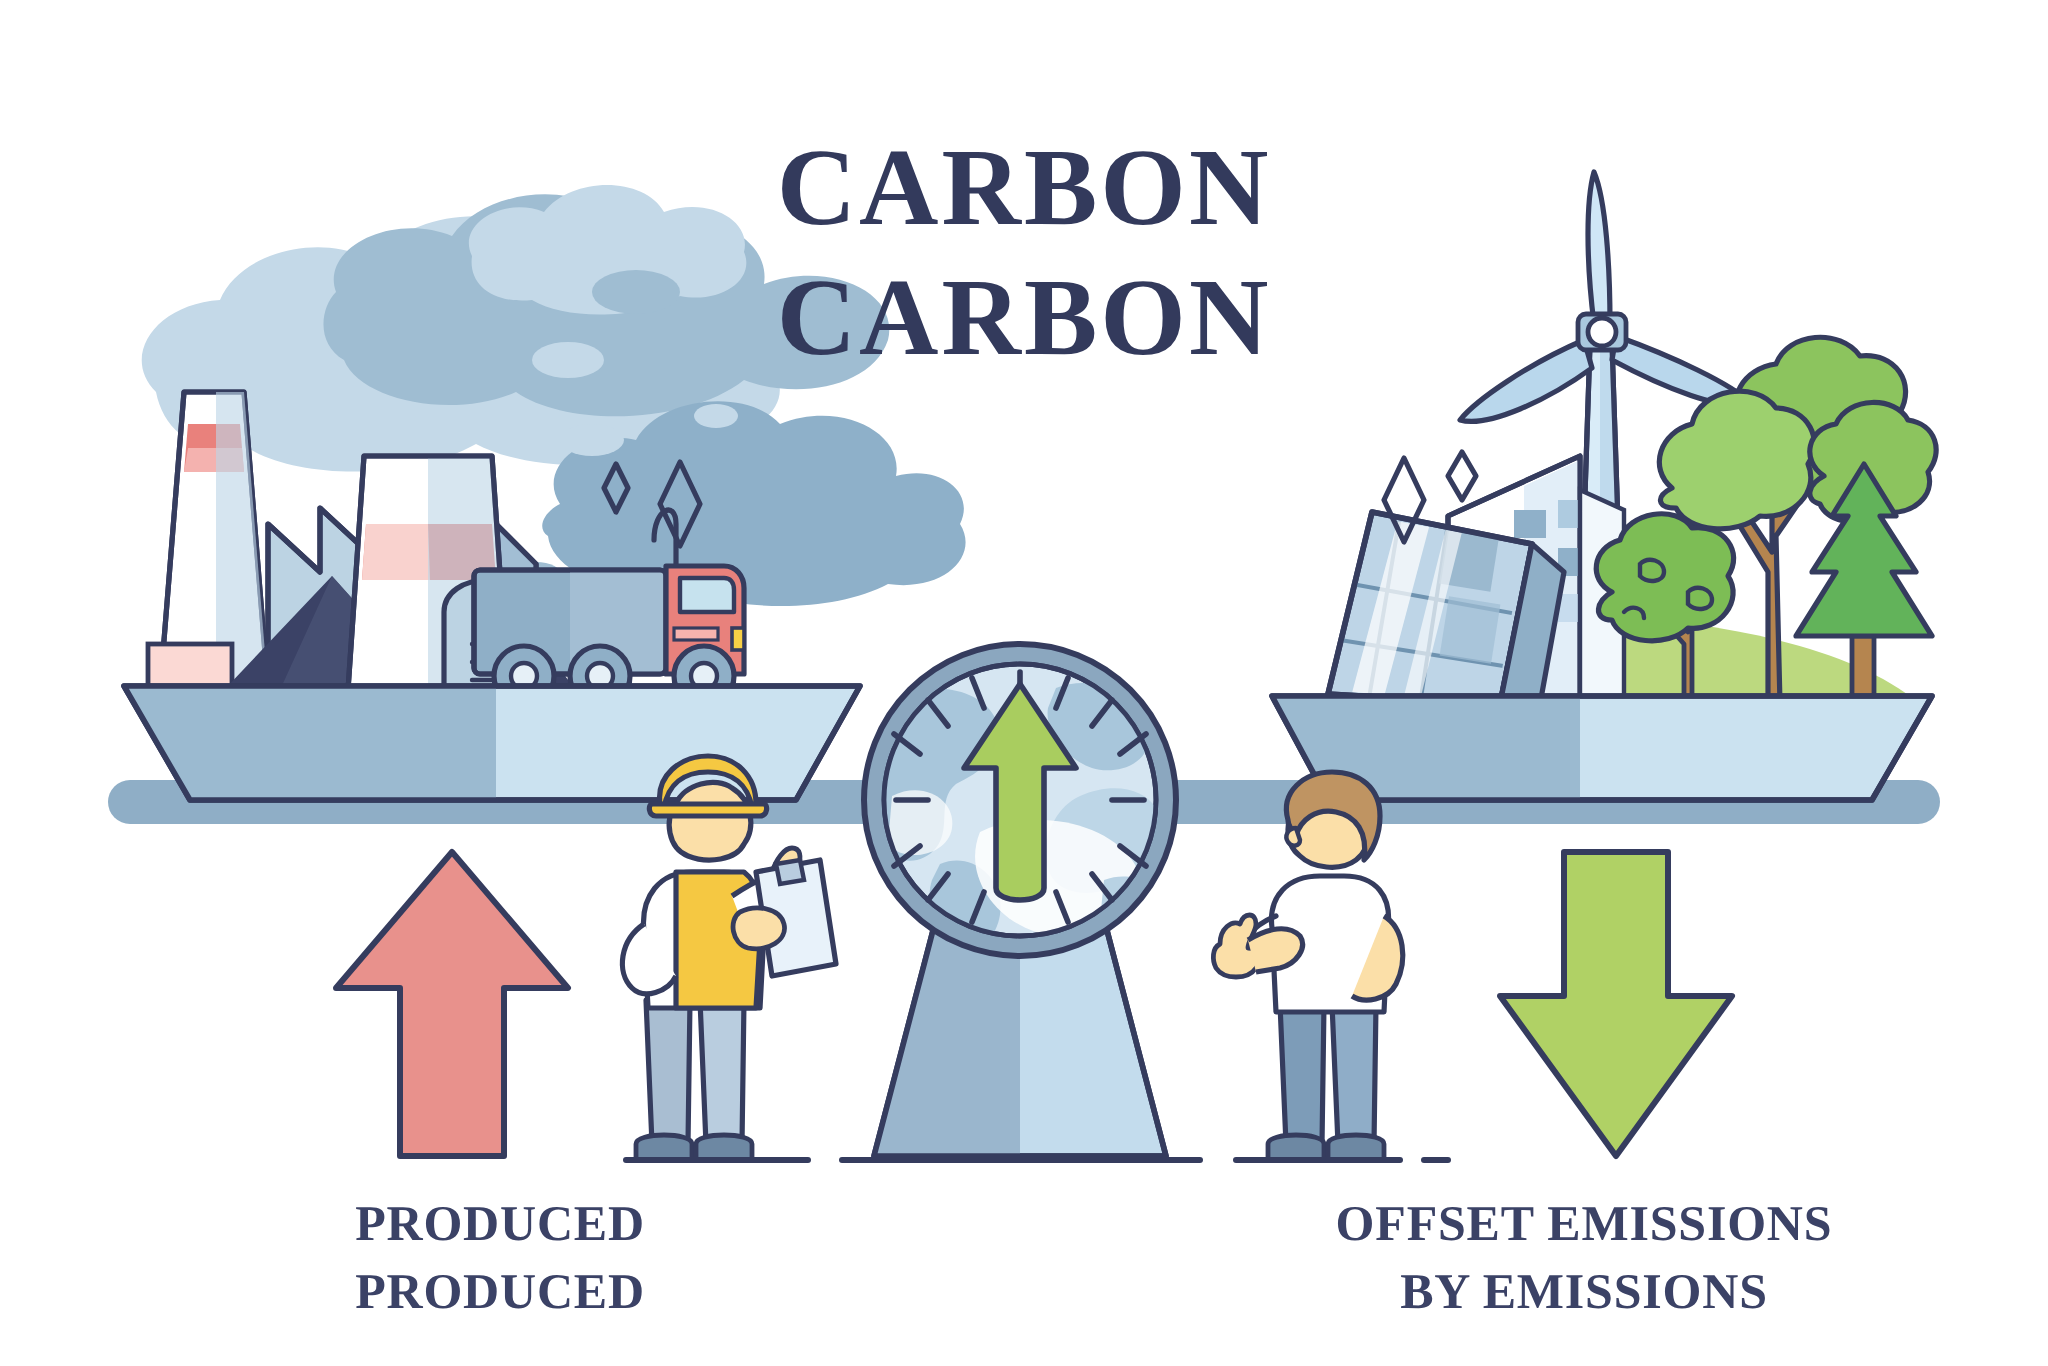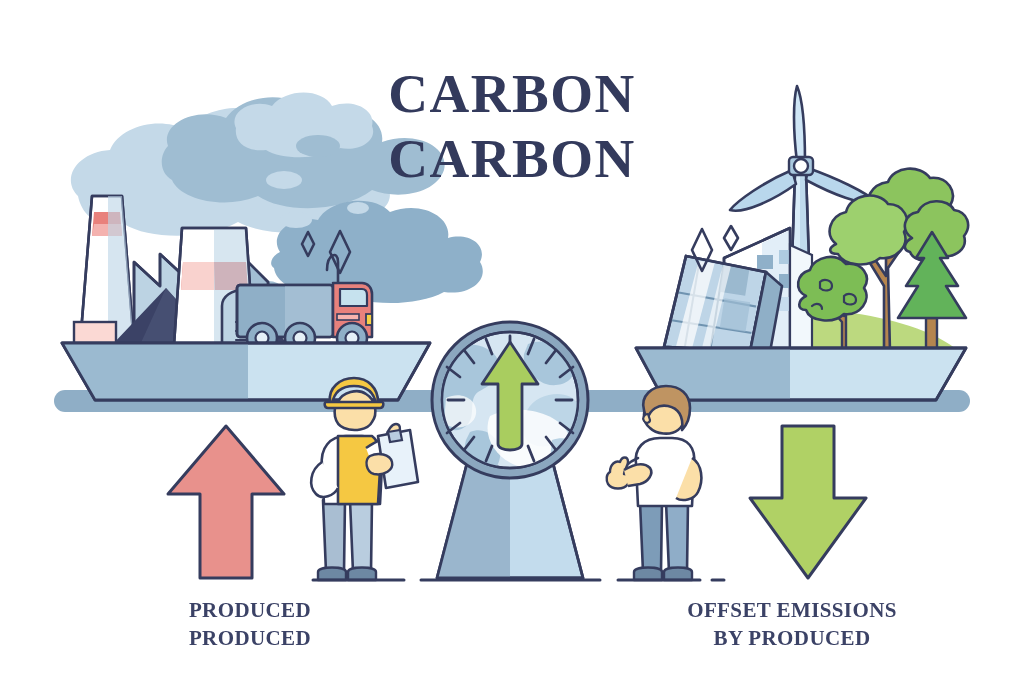--- a/index.html
+++ b/index.html
@@ -42,21 +42,21 @@
     font-size: 55px;
     letter-spacing: 1.5px;
     color: #333a5c;
     display: block;
   }
   .caption {
     position: absolute;
     text-align: center;
     font-family: "Liberation Serif", serif;
     font-weight: bold;
-    font-size: 21px;
+    font-size: 25px;
     letter-spacing: 0.4px;
     color: #3b4266;
     line-height: 1.35;
     z-index: 40;
     pointer-events: none;
   }
   .caption span { display: block; }
   #caption-left  { left: 110px; top: 596px; width: 280px; }
   #caption-right { left: 632px; top: 596px; width: 320px; }
 </style>
@@ -371,16 +371,16 @@
     <span class="title-line">CARBON</span>
   </div>
 
   <div class="caption" id="caption-left">
     <span>PRODUCED</span>
     <span>PRODUCED</span>
   </div>
 
   <div class="caption" id="caption-right">
     <span>OFFSET EMISSIONS</span>
-    <span>BY PRODUCED</span>
+    <span>BY EMISSIONS</span>
   </div>
 
 </div>
 
 </body></html>

